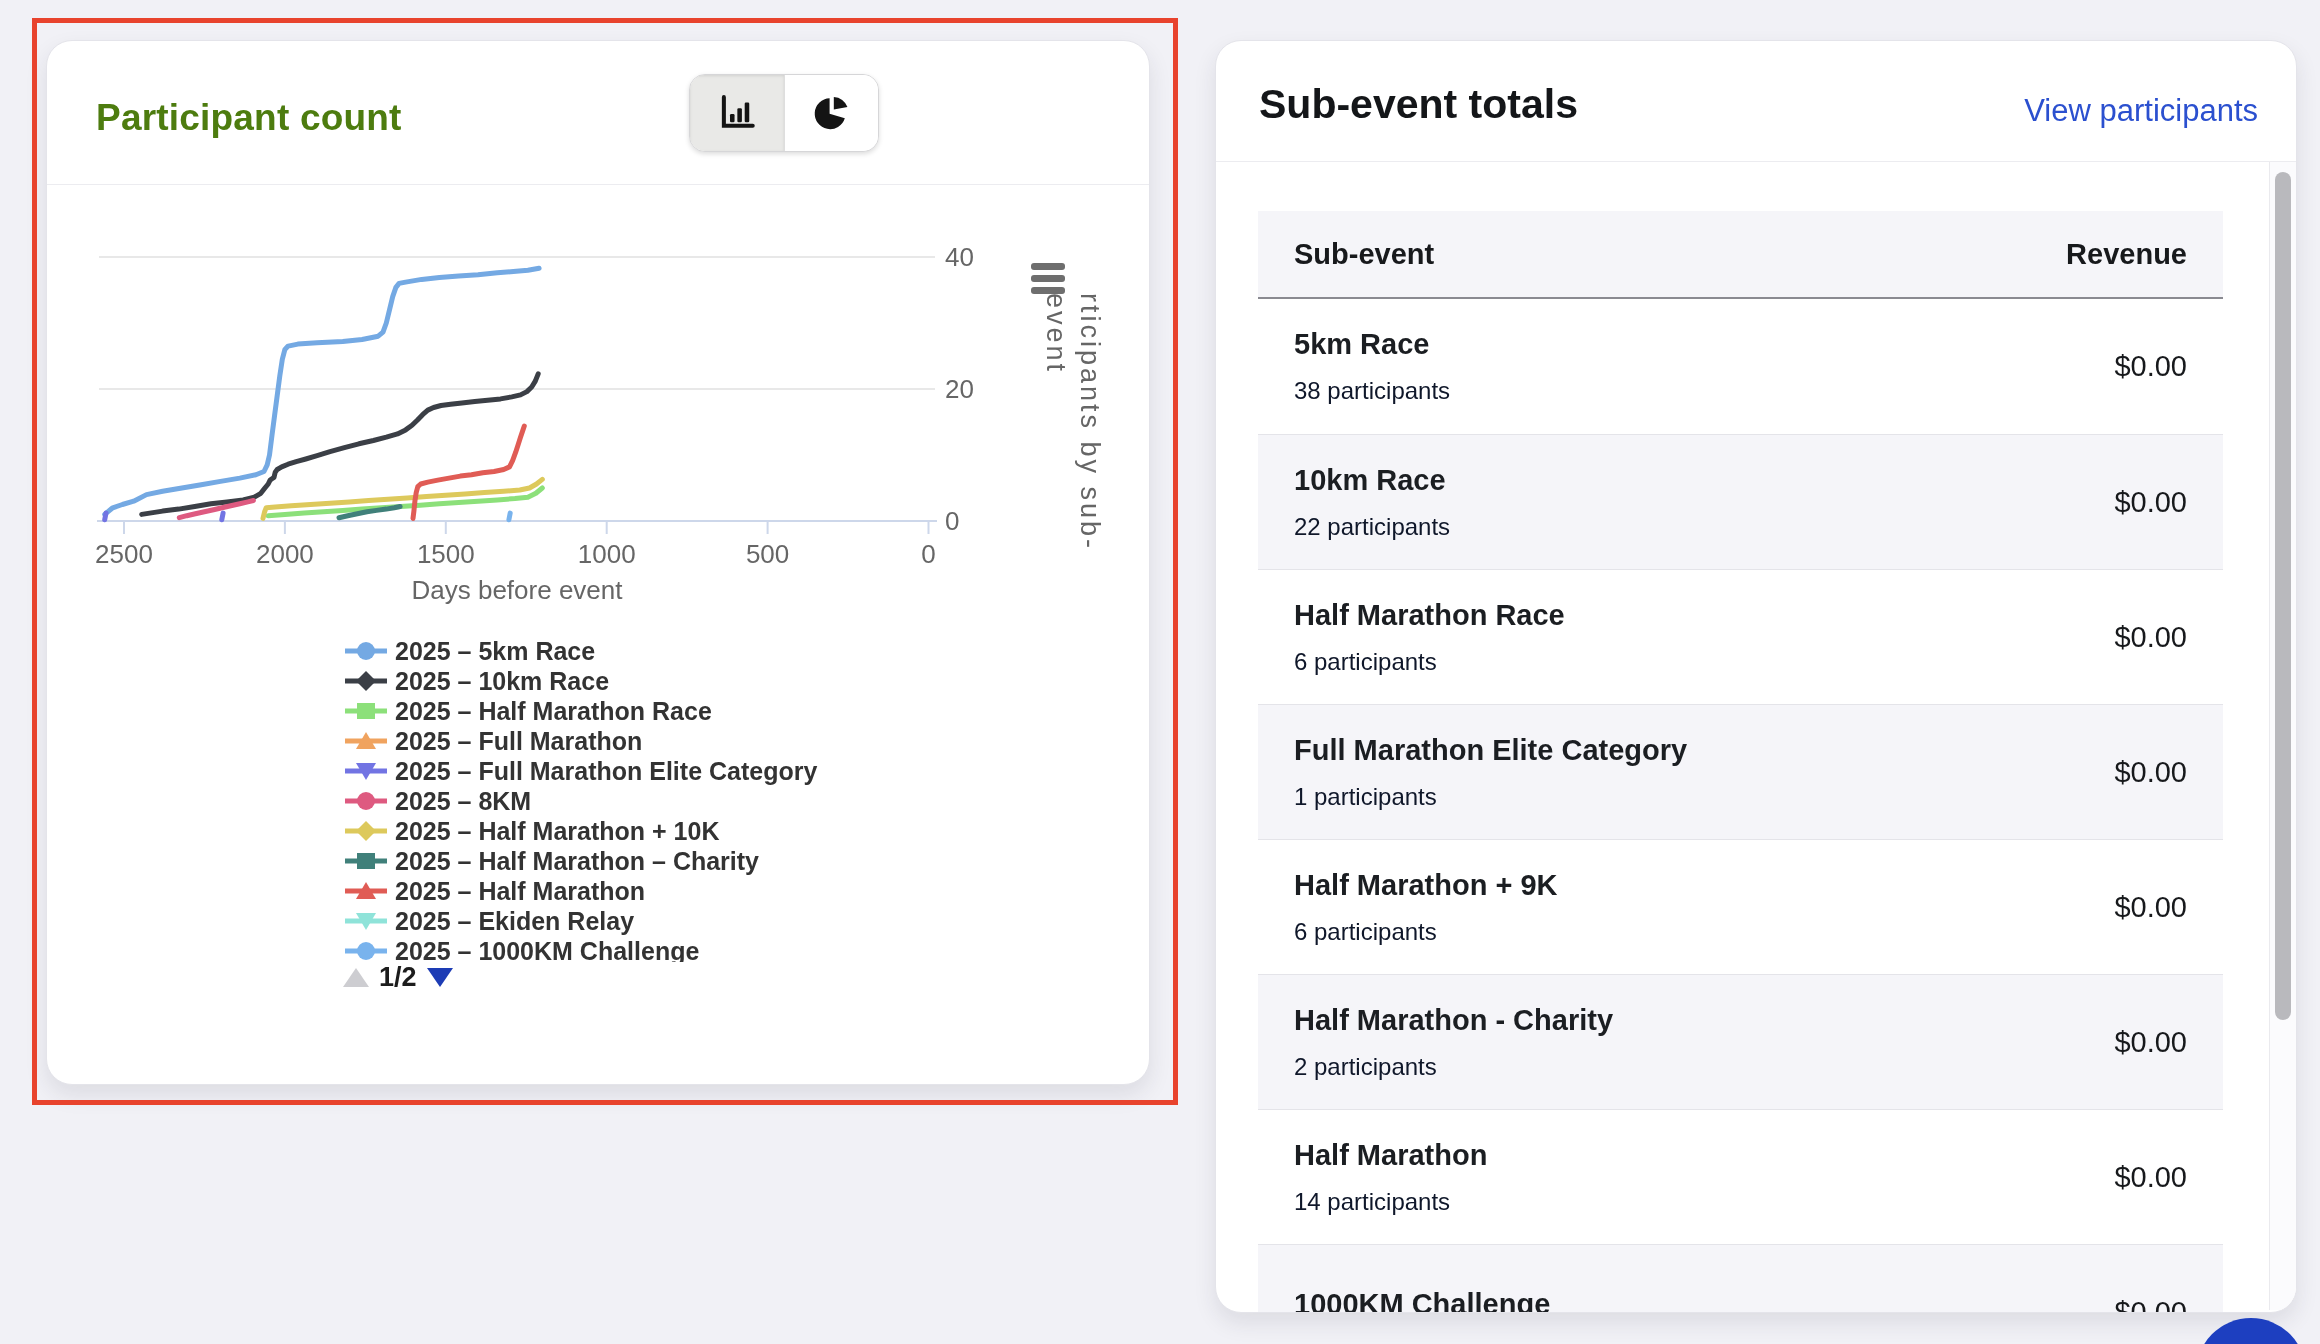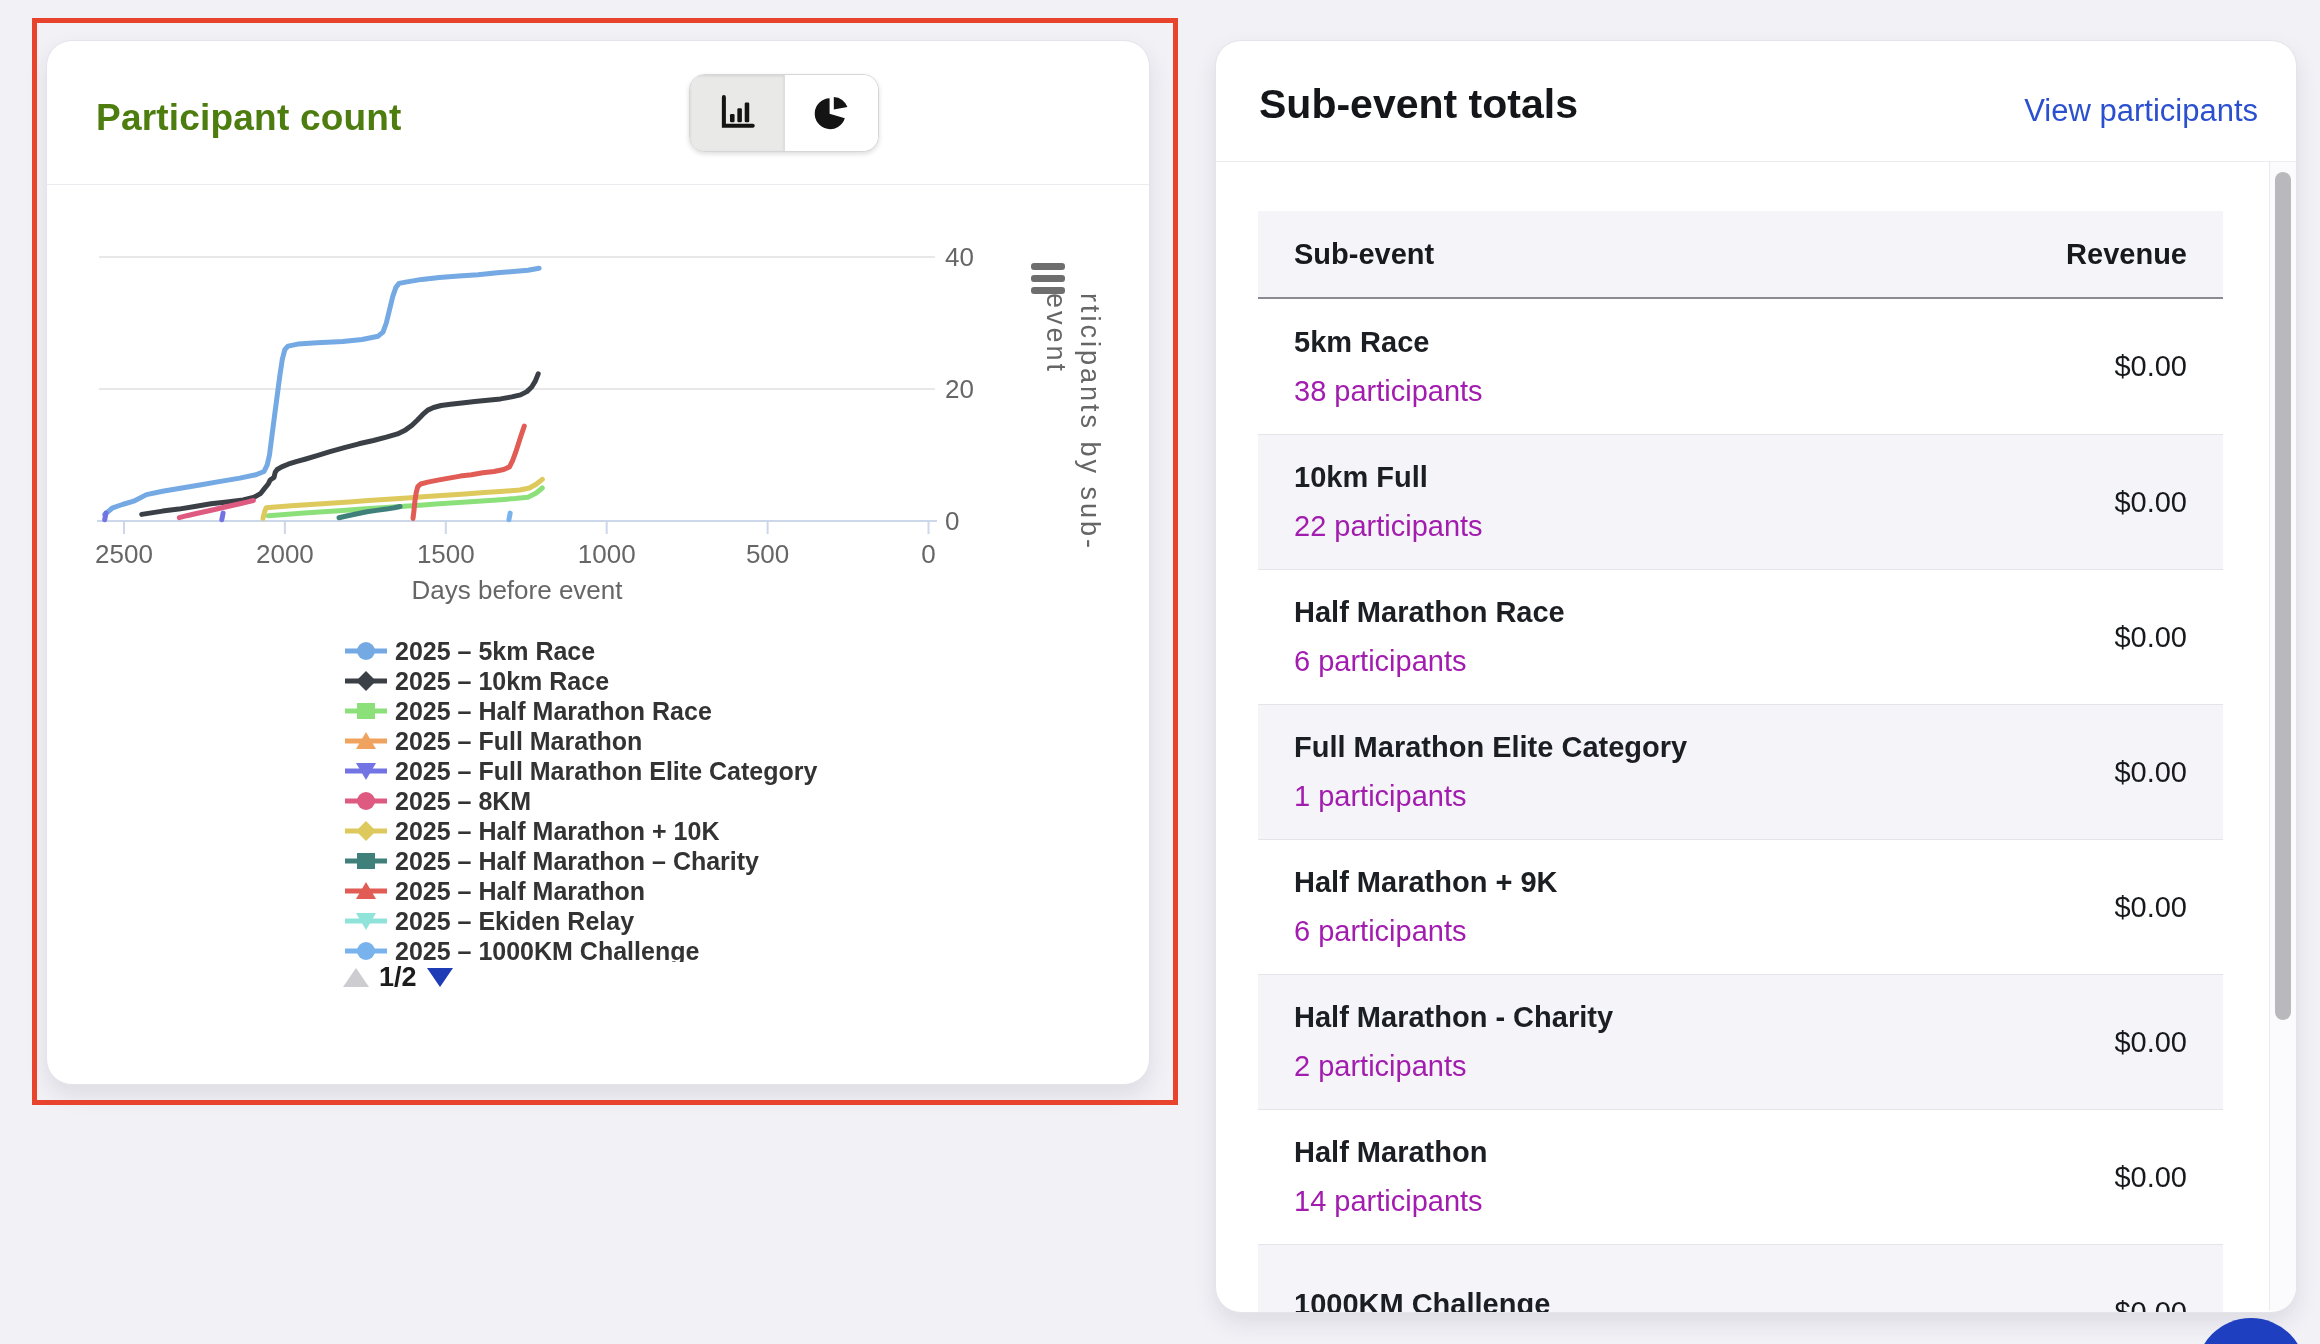--- a/index.html
+++ b/index.html
@@ -55,21 +55,21 @@
 
   .table { position:absolute; left:42px; top:170px; width:965px; }
   .thead { display:flex; align-items:center; height:88px; background:#f5f5f9; border-bottom:2px solid #8a8a91; }
   .th-name { flex:1; padding-left:36px; font-size:29px; font-weight:bold; color:#17191c; }
   .th-rev  { padding-right:36px; font-size:29px; font-weight:bold; color:#17191c; }
   .row { display:flex; align-items:center; height:135px; background:#fff; }
   .row.alt { background:#f5f5f9; }
   .row + .row { border-top:1px solid #e4e4e9; }
   .row-cells { flex:1; display:flex; flex-direction:column; gap:16px; padding-left:36px; }
   .row-name { font-size:29px; font-weight:bold; color:#1b1e22; }
-  .row-part { font-size:29px; color:#a21caf; }
+  .row-part { font-size:24px; color:#0f172a; }
   .row-rev  { padding-right:36px; font-size:29px; color:#17191c; }
 
   
   .scroll-gutter { position:absolute; right:0; top:121px; width:27px; height:1148px;
     background:#fbfbfd; border-left:1px solid #eaeaee; }
   .scroll-thumb { position:absolute; left:5px; top:10px; width:16px; height:848px; background:#b9b9bd; border-radius:9px; cursor:pointer; }
 
   
   .fab { position:absolute; left:2196px; top:1318px; width:110px; height:110px; border-radius:50%;
     background:#1d3fc0; cursor:pointer; z-index:60; }
@@ -269,21 +269,21 @@
     <div id="table-body">
         <div class="row">
           <div class="row-cells">
             <div class="row-name">5km Race</div>
             <div class="row-part">38 participants</div>
           </div>
           <div class="row-rev">$0.00</div>
         </div>
         <div class="row alt">
           <div class="row-cells">
-            <div class="row-name">10km Full</div>
+            <div class="row-name">10km Race</div>
             <div class="row-part">22 participants</div>
           </div>
           <div class="row-rev">$0.00</div>
         </div>
         <div class="row">
           <div class="row-cells">
             <div class="row-name">Half Marathon Race</div>
             <div class="row-part">6 participants</div>
           </div>
           <div class="row-rev">$0.00</div>

